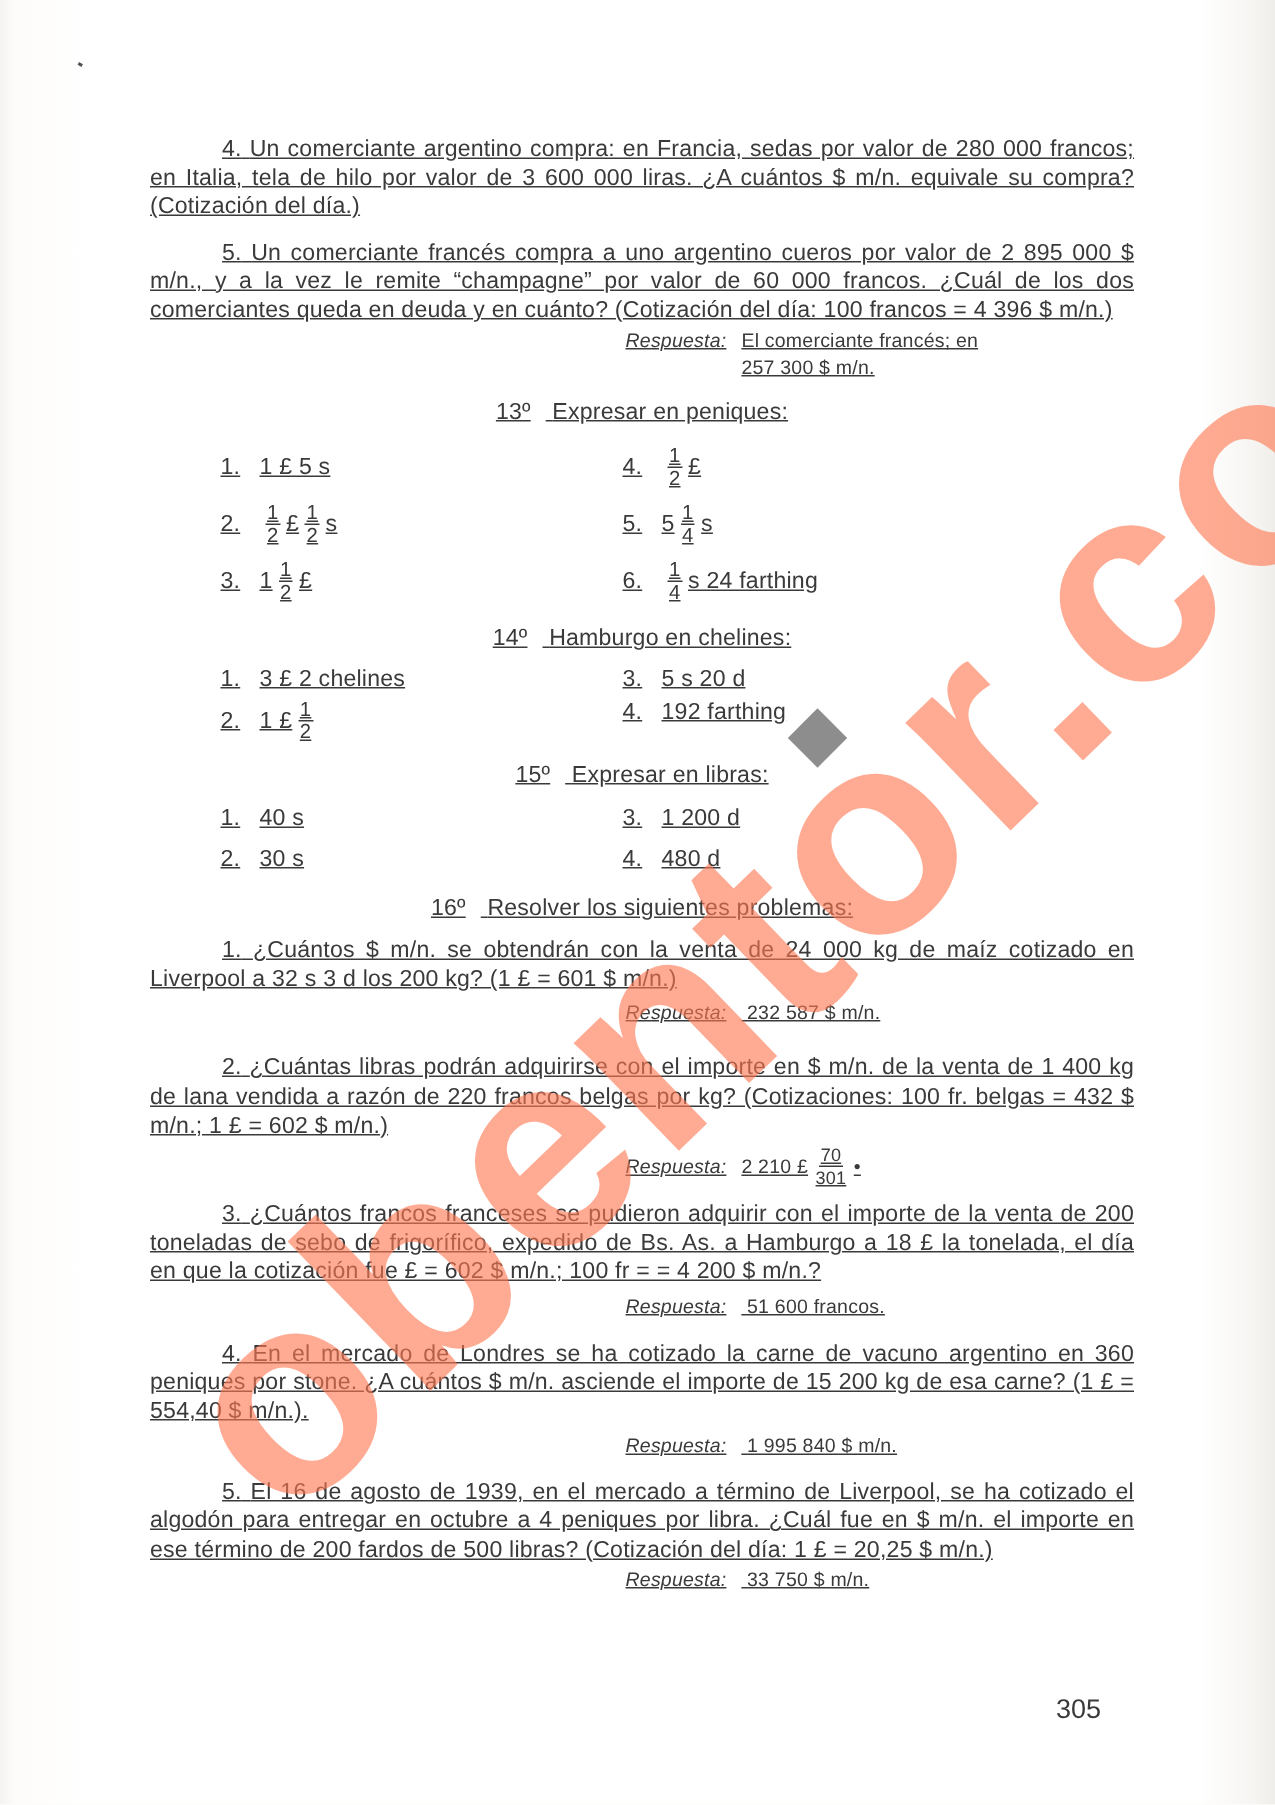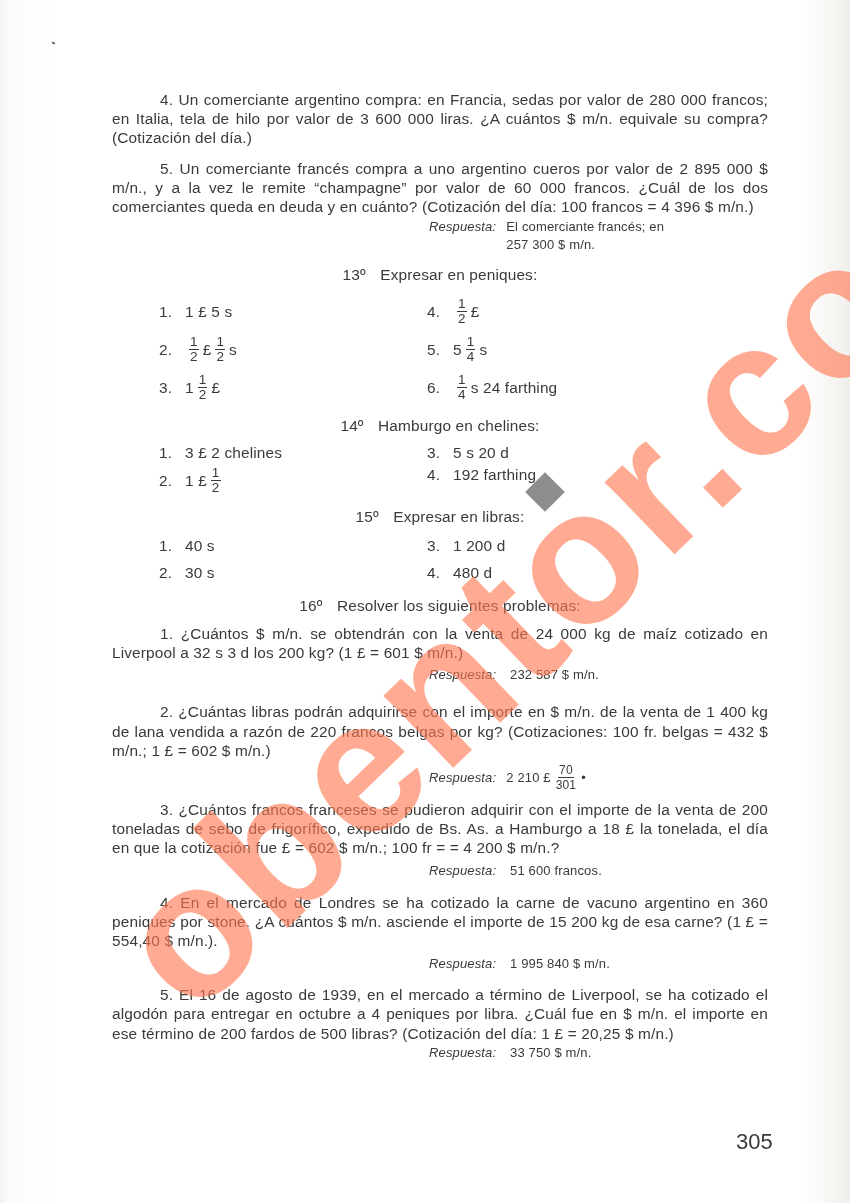--- a/index.html
+++ b/index.html
@@ -8,37 +8,37 @@
     background: #fdfcfa;
     position: relative;
     font-family: "Liberation Sans", "DejaVu Sans", sans-serif;
     color: #3a3a3a;
   }
   .page {
     position: absolute; left: 0; top: 0; width: 850px; height: 1203px;
     background: linear-gradient(to right, #f4f3f1 0px, #fdfcfa 10px, #ffffff 60px, #ffffff 800px, #f6f5f2 835px, #efeeea 850px);
   }
   .speck { position: absolute; left: 52px; top: 42px; width: 3px; height: 2px; background: #555; transform: rotate(30deg); }
-  .text-area { position: absolute; left: 112px; top: 90px; width: 656px; font-size: 15.4px; line-height: 19.2px; letter-spacing: 0.15px; }
+  .text-area { position: absolute; left: 100px; top: 90px; width: 656px; font-size: 15.4px; line-height: 19.2px; letter-spacing: 0.15px; text-decoration: underline; }
   .para { text-align: justify; text-align-last: left; margin: 0; }
   .indent { text-indent: 48px; }
   .answer { margin-left: 317px; font-size: 13px; line-height: 18px; color: #3a3a3a; }
   .answer .label { font-style: italic; margin-right: 10px; }
   .answer-two-line { display: flex; }
   .answer-two-line .lines { display: flex; flex-direction: column; }
   .section-heading { margin: 0; text-align: center; }
   .section-heading .num { margin-right: 10px; }
   .items-grid { display: grid; grid-template-columns: 268px 268px; margin-left: 47px; }
   .item { display: flex; align-items: center; height: 38px; }
   .item.compact { height: 25px; }
   .item .inum { width: 26px; }
   .frac { display: inline-flex; flex-direction: column; align-items: center; vertical-align: middle; font-size: 13.5px; line-height: 14px; margin: 0 4px; }
   .frac .n { border-bottom: 1px solid #3a3a3a; padding: 0 1px; }
   .frac .d { padding: 0 1px; }
-  .page-number { position: absolute; left: 736px; top: 1129px; font-size: 22px; color: #3a3a3a; }
+  .page-number { position: absolute; left: 704px; top: 1129px; font-size: 18px; color: #3a3a3a; }
   .watermark {
     position: absolute; left: 20px; top: 560px; width: 900px; height: 200px;
     transform: rotate(-44deg); transform-origin: center center;
     font-family: "Liberation Sans", "DejaVu Sans", sans-serif; font-weight: bold; font-size: 190px;
     color: rgba(255, 120, 80, 0.62); line-height: 200px; letter-spacing: 4px;
     pointer-events: none; white-space: nowrap; text-align: center;
   }
   .gray-diamond { position: absolute; left: 531px; top: 478px; width: 28px; height: 28px; background: #8d8d8d; transform: rotate(45deg); }
 </style>
 </head>

